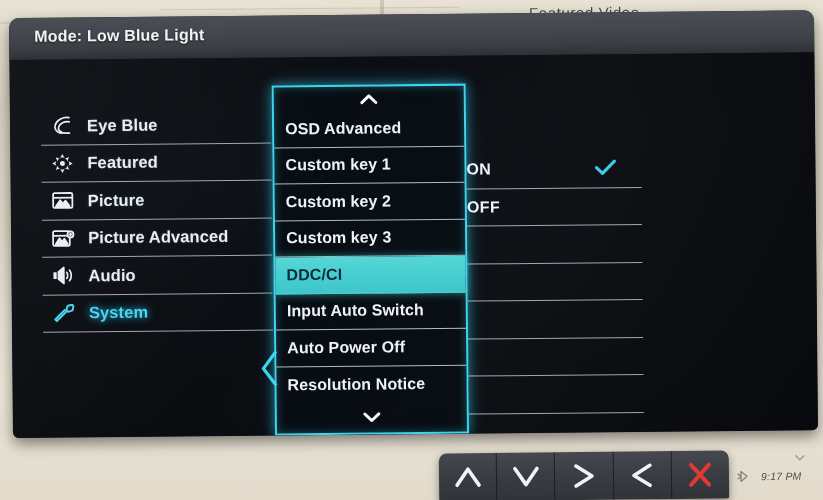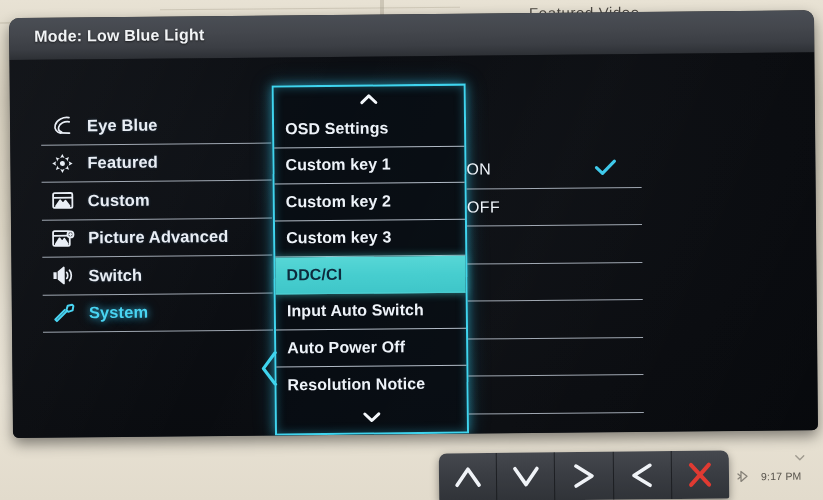--- a/index.html
+++ b/index.html
@@ -131,21 +131,21 @@
   .osd-values {
     position:absolute; left:456px; top:96px; width:175px;
   }
   .val-row {
     position:relative; height:37.5px;
     display:flex; align-items:center;
     border-bottom:1px solid rgba(216,226,238,.72);
     padding-left:0px;
   }
   .val-label {
-    font-size:16px; color:#eef3f9; letter-spacing:.4px;
+    font-size:16px; color:#eef3f9; letter-spacing:.4px;font-weight:bold;
   }
   .val-check {
     position:absolute; right:25px; top:50%; transform:translateY(-55%);
     line-height:0;
   }
 
   
   .keybar {
     position:absolute; left:439px; top:452px;
     width:290px; height:48px;
@@ -167,20 +167,21 @@
   
   .taskbar {
     position:absolute; left:735px; top:462px; width:88px; height:28px;
     display:flex; align-items:center; gap:8px;
     transform:rotate(-0.6deg);
   }
   .tb-icon { width:18px; height:16px; opacity:.55; }
   .tb-time {
     font-size:10.5px; color:#55514a; letter-spacing:.2px;
     font-family:"Liberation Sans", sans-serif;
+    font-style:italic;
   }
   .tb-arrow {
     position:absolute; left:60px; top:-14px;
     width:10px; height:8px; opacity:.45;
   }
 </style>
 </head>
 <body>
 
 <div id="scene">
@@ -233,21 +234,21 @@
         </div>
 
         <div class="side-item">
           <span class="side-ico">
             <svg width="24" height="22" viewBox="0 0 24 22" fill="none" stroke="#e9eef5" stroke-width="1.8">
               <rect x="2.4" y="3.6" width="19.2" height="14.8" rx="1.6"></rect>
               <path d="M2.4 8.2 H21.6"></path>
               <path d="M5.2 16.6 L9.4 10.8 L12.2 14.4 L14.6 11.2 L18.8 16.6 Z" fill="#e9eef5" stroke-linejoin="round"></path>
             </svg>
           </span>
-          <span class="side-label">Custom</span>
+          <span class="side-label">Picture</span>
         </div>
 
         <div class="side-item">
           <span class="side-ico">
             <svg width="24" height="22" viewBox="0 0 24 22" fill="none" stroke="#e9eef5" stroke-width="1.8">
               <rect x="2" y="3.6" width="16.6" height="14.8" rx="1.6"></rect>
               <path d="M2 8.2 H18.6"></path>
               <path d="M4.6 16.6 L8.4 10.8 L11 14.4 L13.2 11.2 L16.6 16.6 Z" fill="#e9eef5" stroke-linejoin="round"></path>
               <circle cx="19.4" cy="7" r="3" fill="#0a0d12"></circle>
               <path d="M19.4 5 V9 M17.4 7 H21.4" stroke-width="1.6"></path>
@@ -258,21 +259,21 @@
 
         <div class="side-item">
           <span class="side-ico">
             <svg width="24" height="22" viewBox="0 0 24 22" fill="none" stroke="#e9eef5" stroke-width="1.7" stroke-linecap="round">
               <rect x="2" y="7.6" width="3.2" height="6.8" fill="#e9eef5" stroke="none"></rect>
               <path d="M7 7.4 L12.4 3 V19 L7 14.6 Z" fill="#e9eef5" stroke-linejoin="round"></path>
               <path d="M15.2 8 C16.6 9.4 16.6 12.6 15.2 14"></path>
               <path d="M18 5.8 C20.4 8.2 20.4 13.8 18 16.2"></path>
             </svg>
           </span>
-          <span class="side-label">Switch</span>
+          <span class="side-label">Audio</span>
         </div>
 
         <div class="side-item active">
           <span class="side-ico">
             <svg width="24" height="22" viewBox="0 0 24 22" fill="none" stroke="#49d4f2" stroke-width="2" stroke-linejoin="round" stroke-linecap="round">
               <path d="M20.4 2.4 L16 3.2 L14.6 7.6 L16.4 9.4 L20.8 8 L21.6 3.6 Z"></path>
               <path d="M14.6 9 L5 18.6 L3.4 17 L13 7.4"></path>
             </svg>
           </span>
           <span class="side-label">System</span>
@@ -283,21 +284,21 @@
       <div class="osd-menu">
 
         <div class="menu-chev">
           <svg width="22" height="13" viewBox="0 0 22 13">
             <path d="M4 10 L11 3.4 L18 10" fill="none" stroke="#f3f7fb" stroke-width="3" stroke-linecap="round" stroke-linejoin="round"></path>
           </svg>
         </div>
 
         <div class="menu-list">
           <div class="menu-item">
-            <span>OSD Settings</span>
+            <span>OSD Advanced</span>
           </div>
           <div class="menu-item">
             <span>Custom key 1</span>
           </div>
           <div class="menu-item">
             <span>Custom key 2</span>
           </div>
           <div class="menu-item">
             <span>Custom key 3</span>
           </div>

